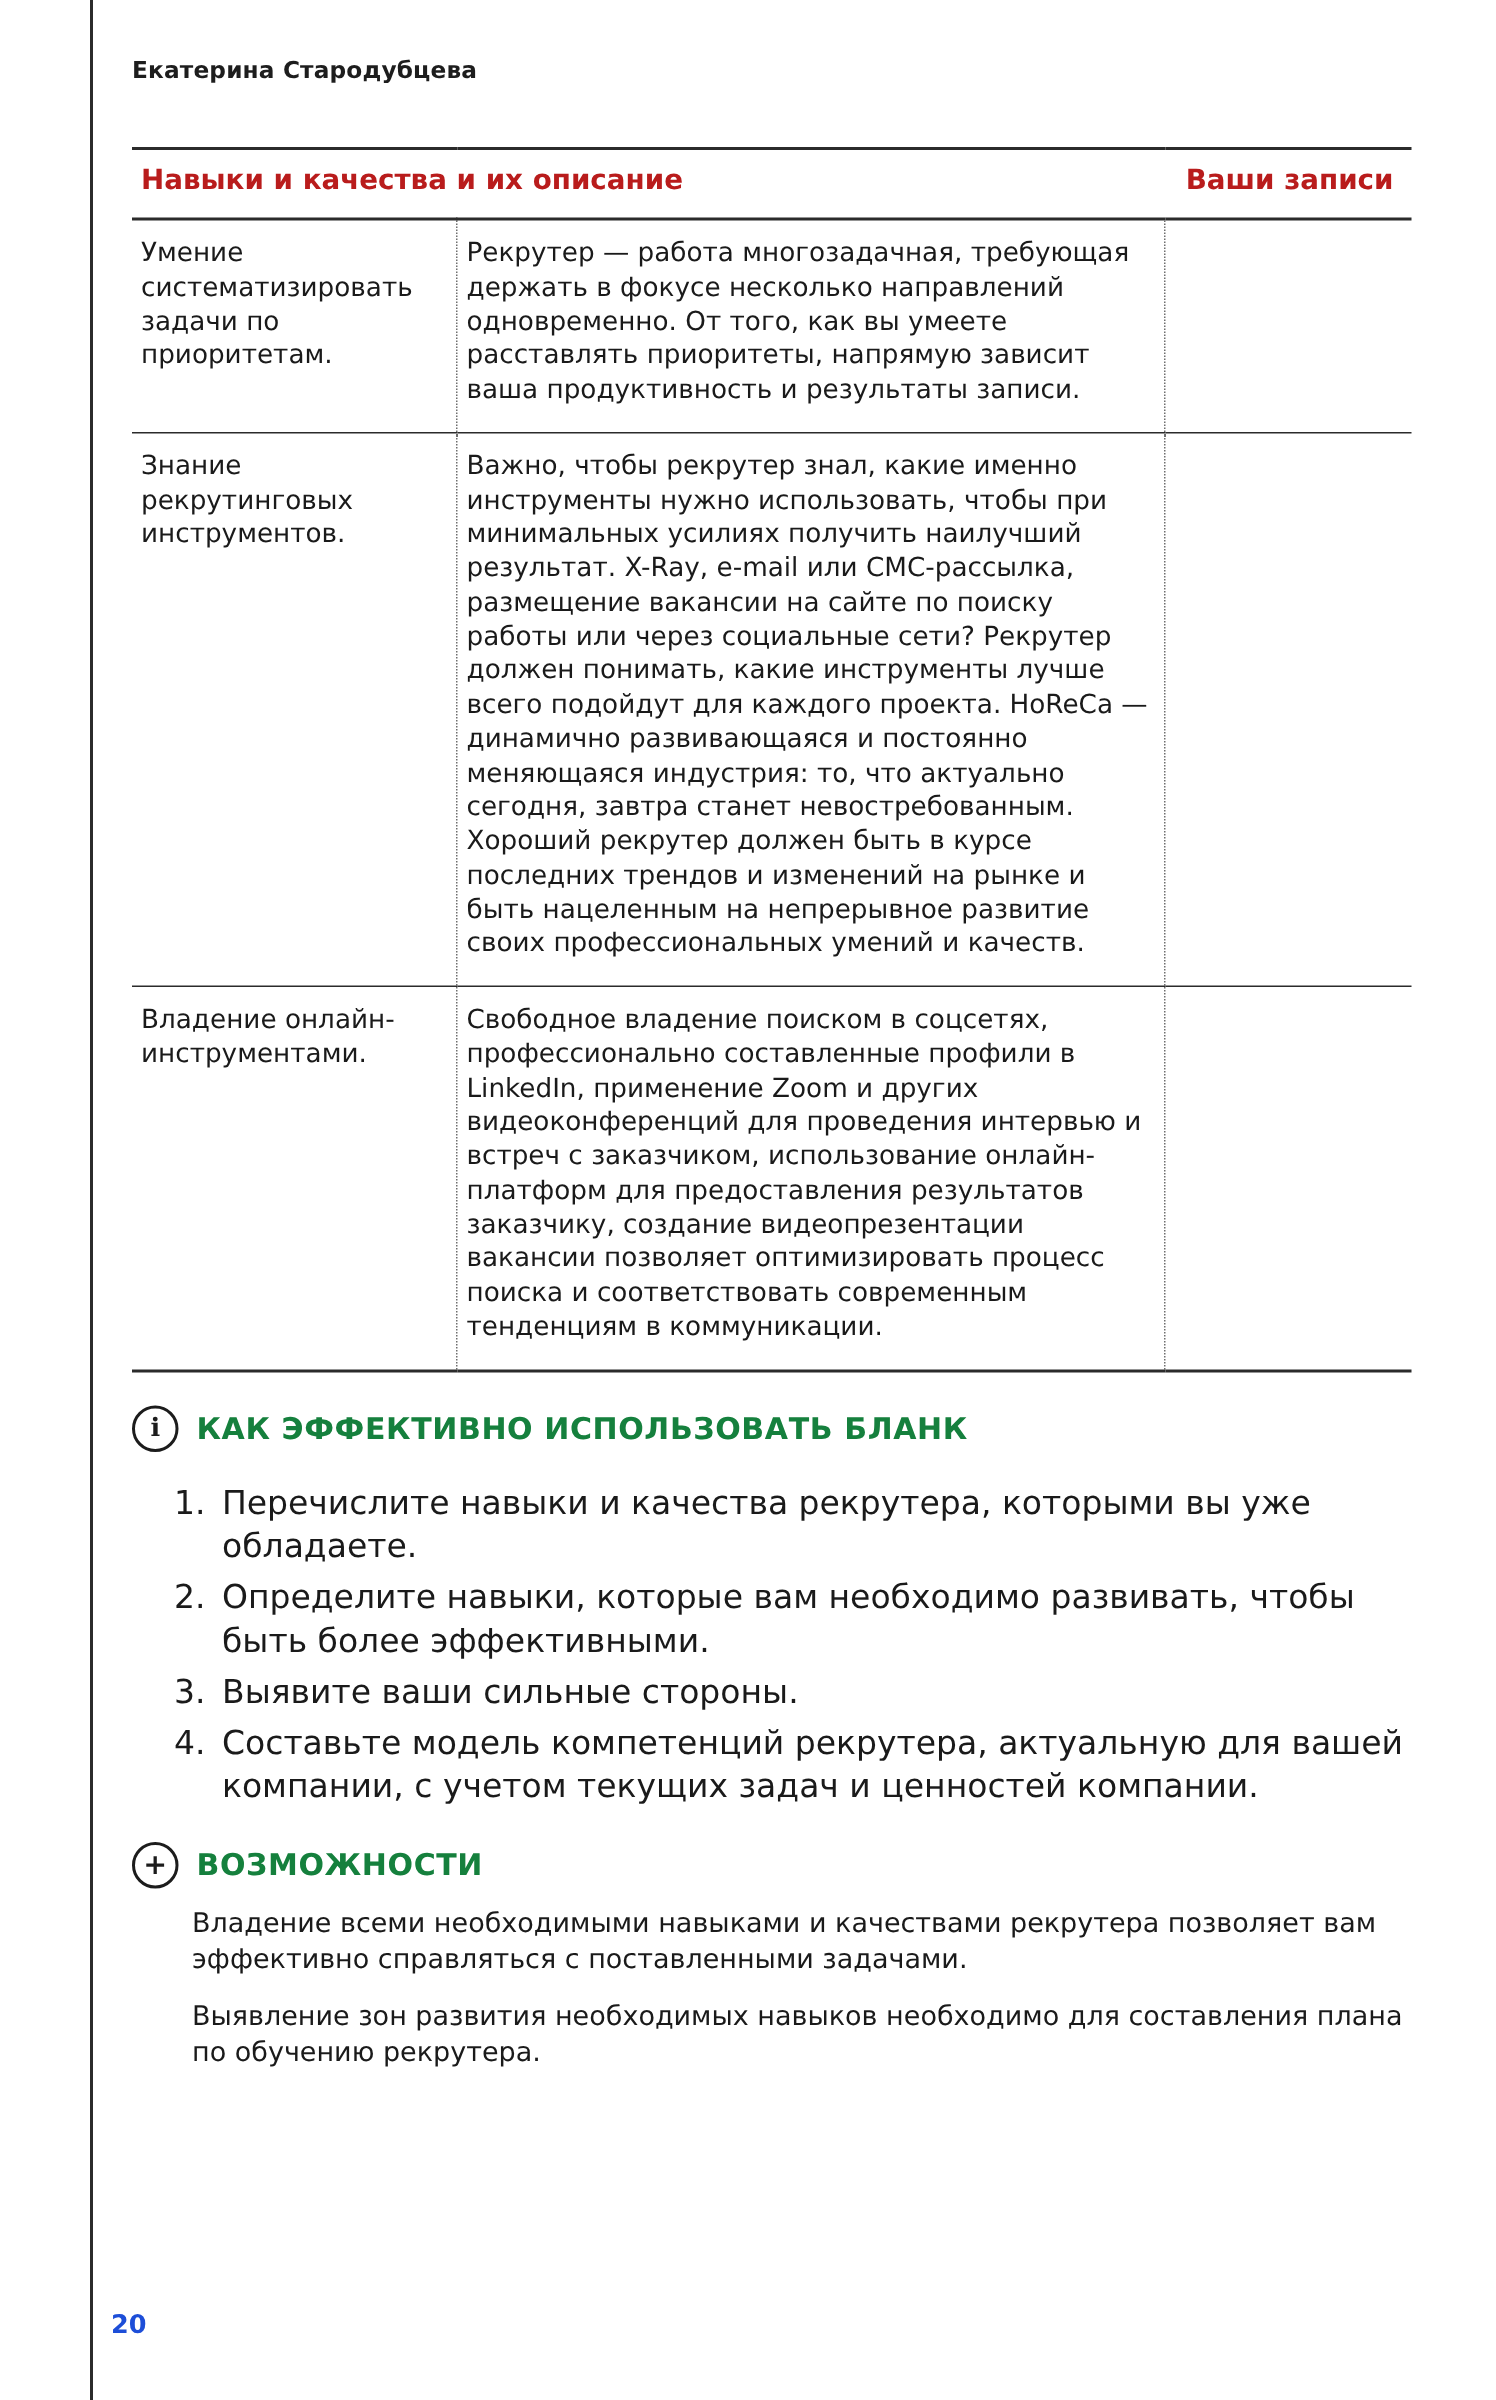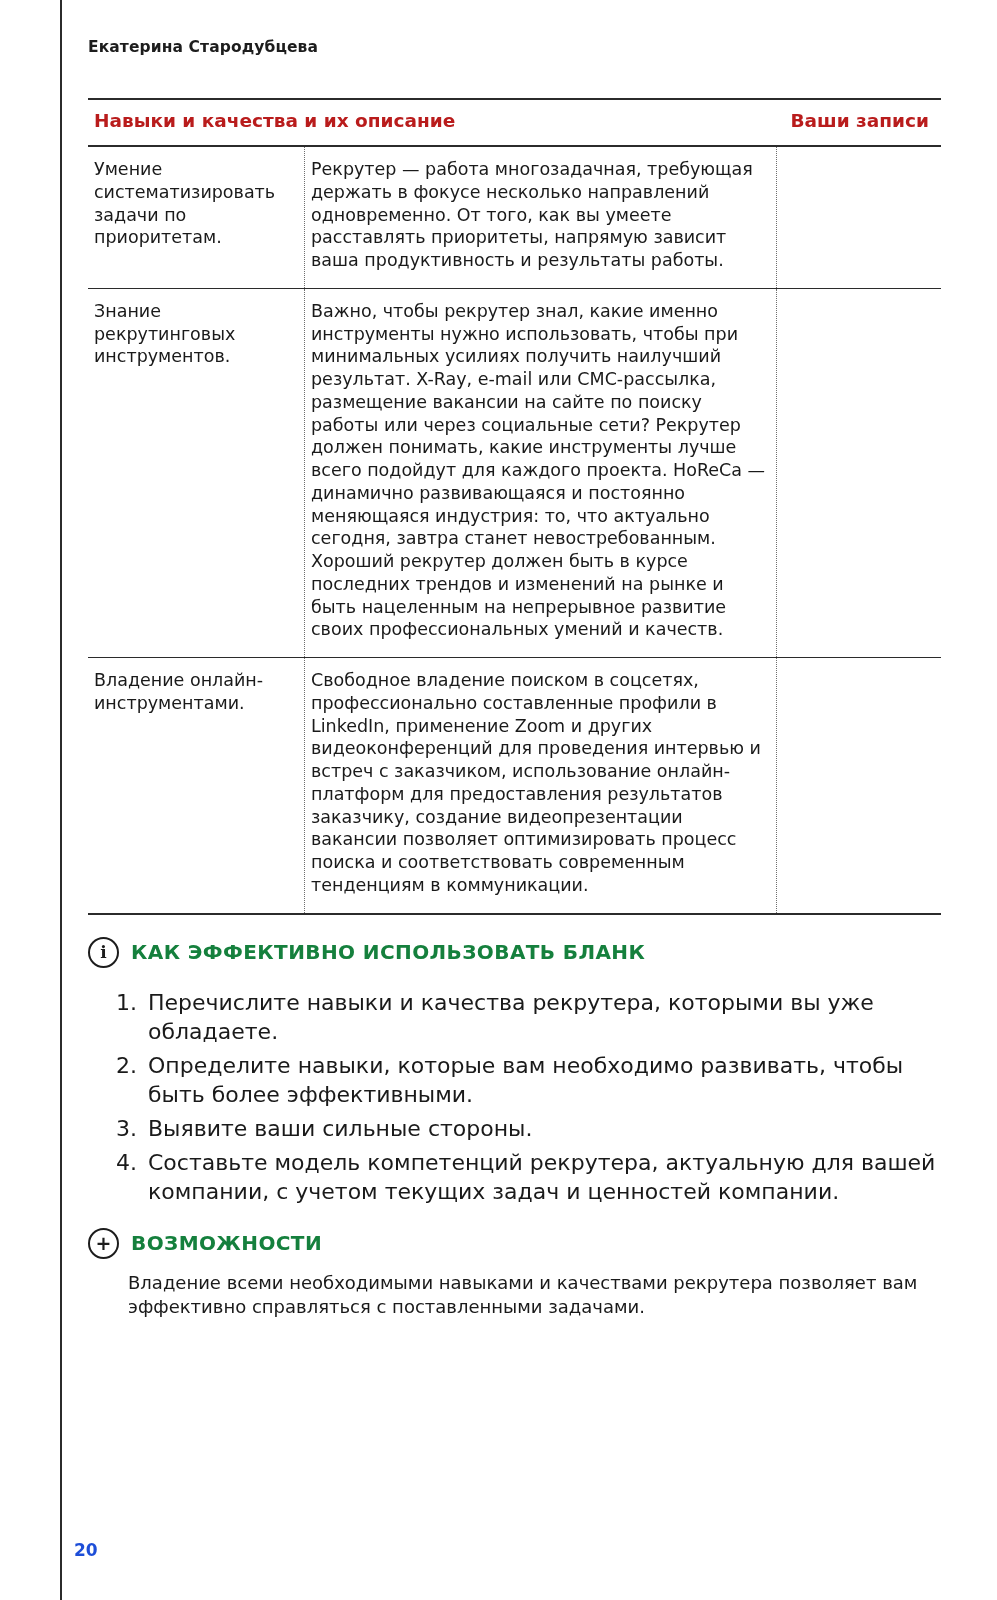--- a/index.html
+++ b/index.html
@@ -176,21 +176,21 @@
     <table class="skills">
       <thead>
         <tr>
           <th colspan="2">Навыки и качества и их описание</th>
           <th class="head-notes">Ваши записи</th>
         </tr>
       </thead>
       <tbody>
         <tr>
           <td class="col-skill">Умение систематизировать задачи по приоритетам.</td>
-          <td class="col-desc">Рекрутер — работа многозадачная, требующая держать в фокусе несколько направлений одновременно. От того, как вы умеете расставлять приоритеты, напрямую зависит ваша продуктивность и результаты работы.</td>
+          <td class="col-desc">Рекрутер — работа многозадачная, требующая держать в фокусе несколько направлений одновременно. От того, как вы умеете расставлять приоритеты, напрямую зависит ваша продуктивность и результаты записи.</td>
           <td class="col-notes"></td>
         </tr>
         <tr>
           <td class="col-skill">Знание рекрутинговых инструментов.</td>
           <td class="col-desc">Важно, чтобы рекрутер знал, какие именно инструменты нужно использовать, чтобы при минимальных усилиях получить наилучший результат. X-Ray, e-mail или СМС-рассылка, размещение вакансии на сайте по поиску работы или через социальные сети? Рекрутер должен понимать, какие инструменты лучше всего подойдут для каждого проекта. HoReCa — динамично развивающаяся и постоянно меняющаяся индустрия: то, что актуально сегодня, завтра станет невостребованным. Хороший рекрутер должен быть в курсе последних трендов и изменений на рынке и быть нацеленным на непрерывное развитие своих профессиональных умений и качеств.</td>
           <td class="col-notes"></td>
         </tr>
         <tr>
           <td class="col-skill">Владение онлайн-инструментами.</td>
           <td class="col-desc">Свободное владение поиском в соцсетях, профессионально составленные профили в LinkedIn, применение Zoom и других видеоконференций для проведения интервью и встреч с заказчиком, использование онлайн-платформ для предоставления результатов заказчику, создание видеопрезентации вакансии позволяет оптимизировать процесс поиска и соответствовать современным тенденциям в коммуникации.</td>
@@ -212,19 +212,20 @@
       </ol>
     </div>
 
     <div class="section">
       <div class="section-title-row">
         <span class="circle-icon plus">+</span>
         <span class="section-title">ВОЗМОЖНОСТИ</span>
       </div>
       <div class="section-body">
         <p>Владение всеми необходимыми навыками и качествами рекрутера позволяет вам эффективно справляться с поставленными задачами.</p>
+        <p>Выявление зон развития необходимых навыков необходимо для составления плана по обучению рекрутера.</p>
       </div>
     </div>
 
   </div>
 
   <div class="page-number">20</div>
 </div>
 
 </body></html>

